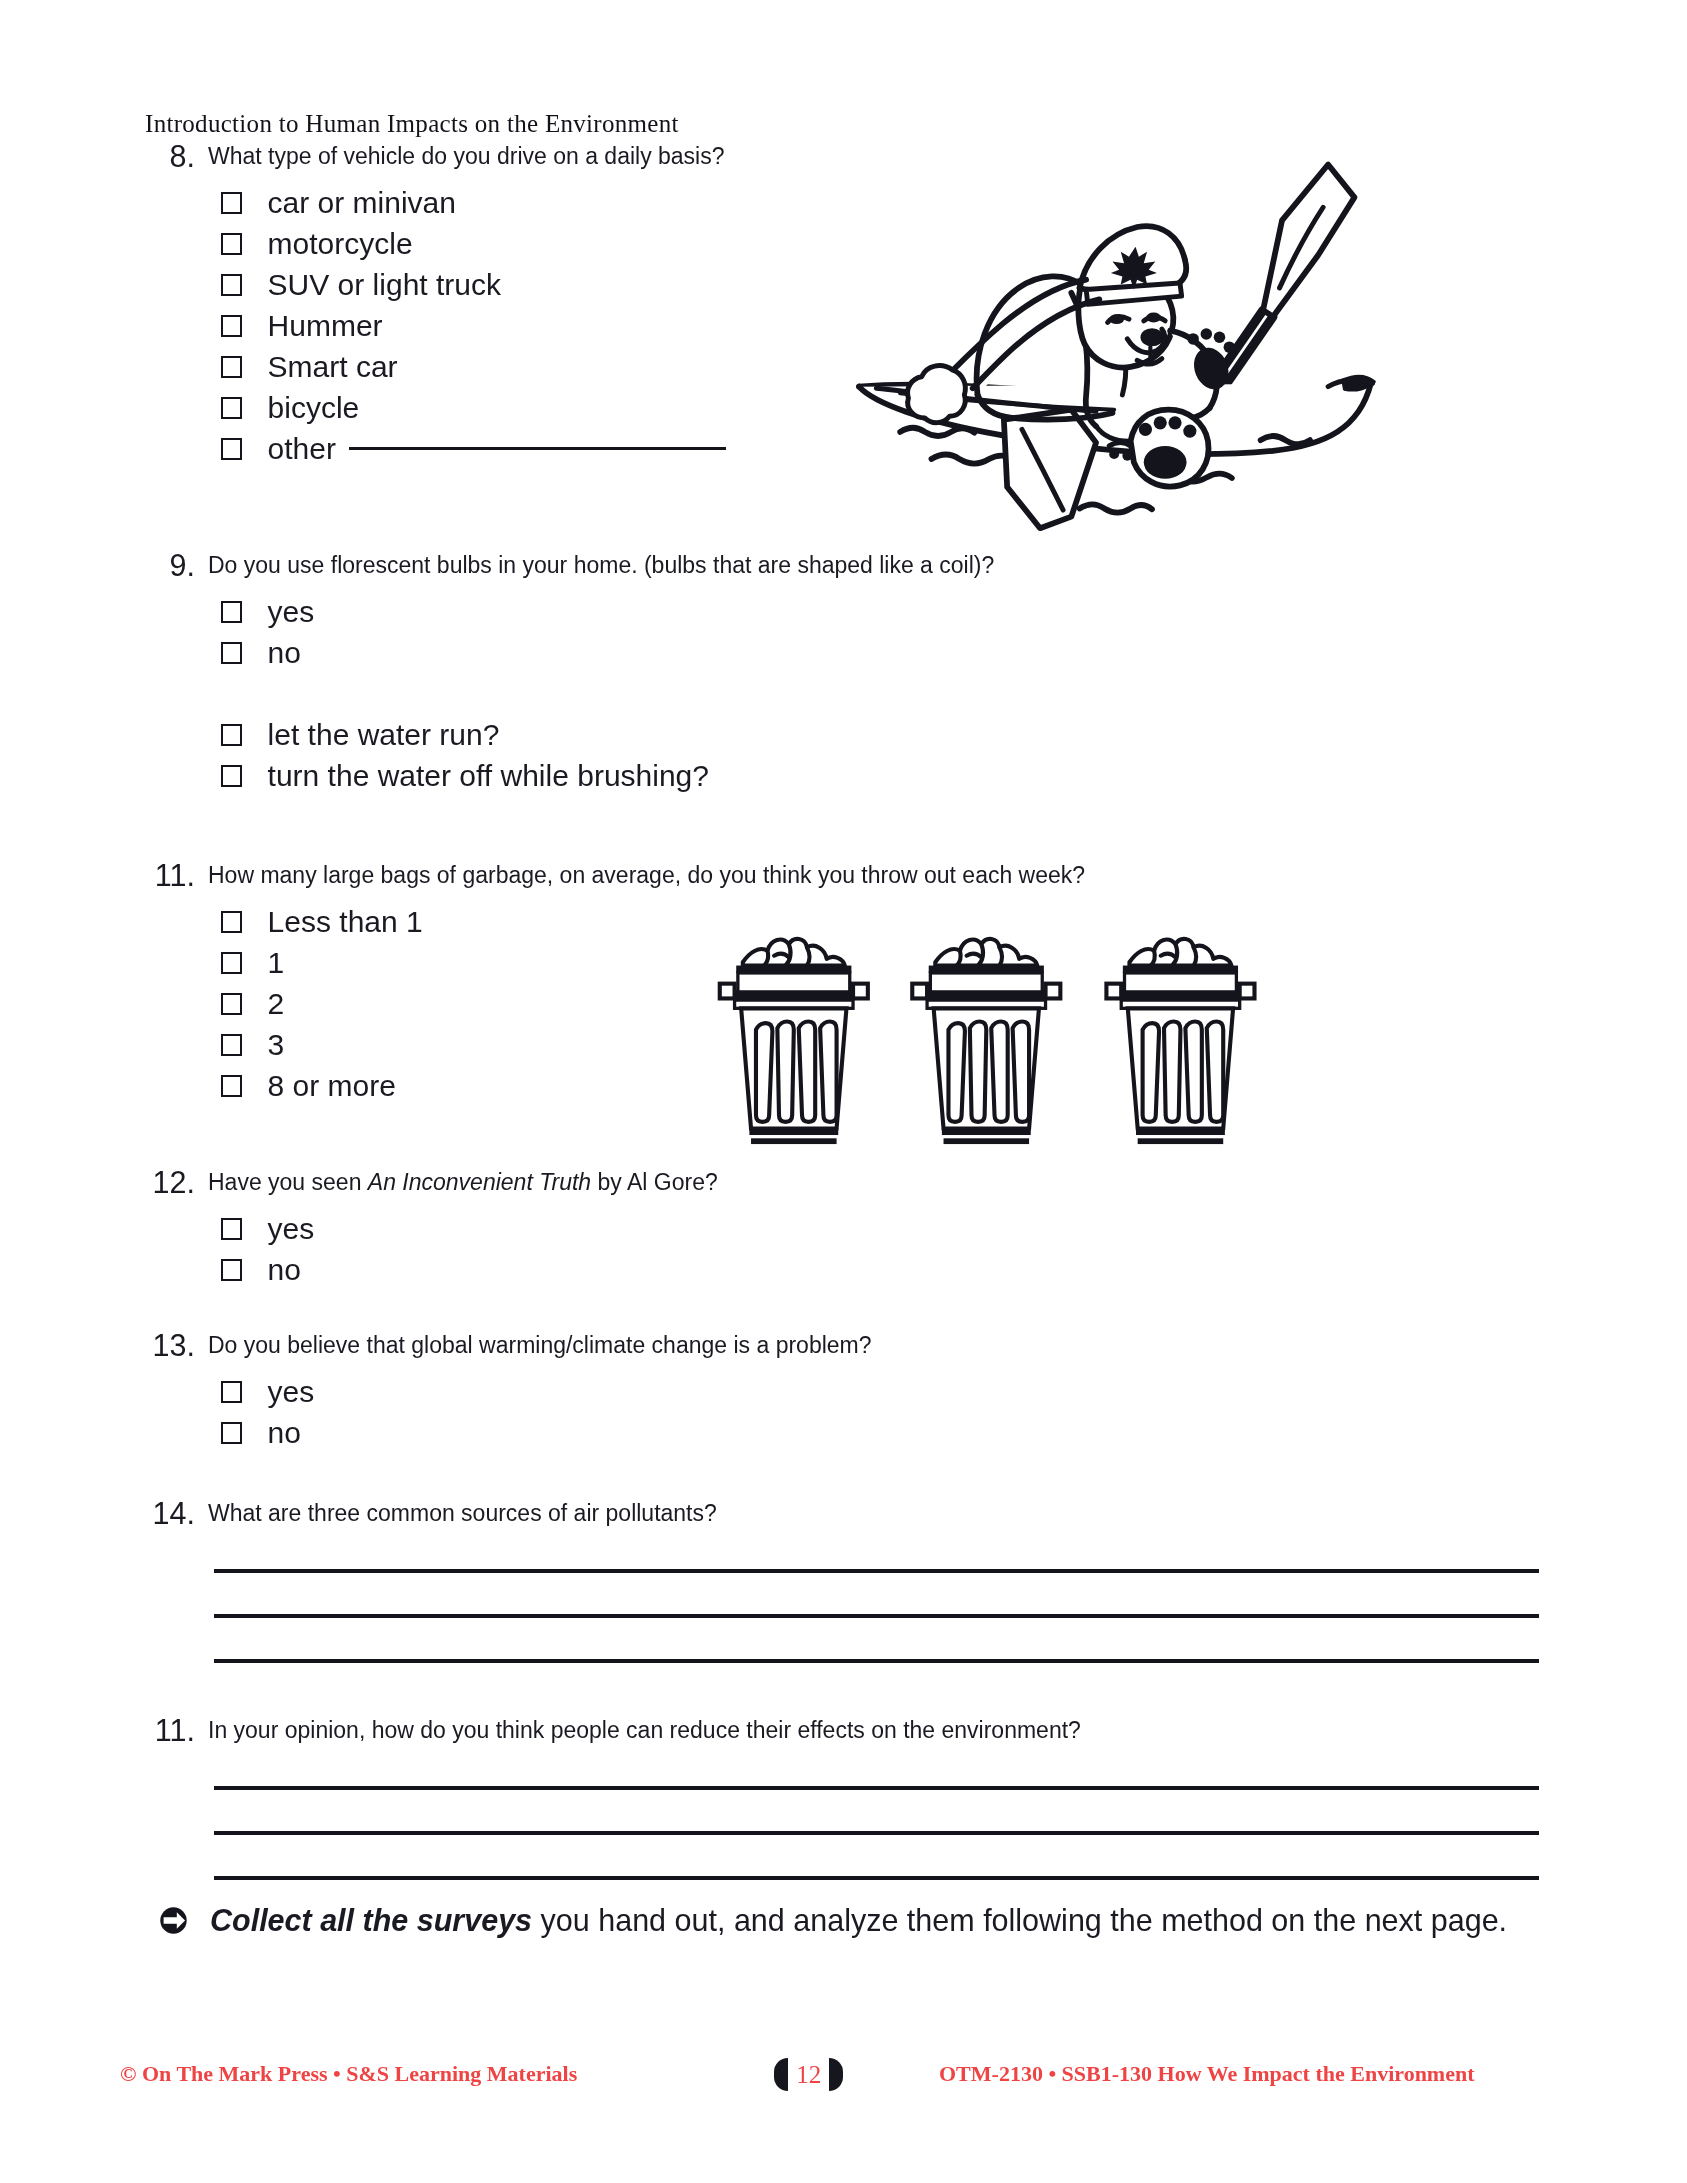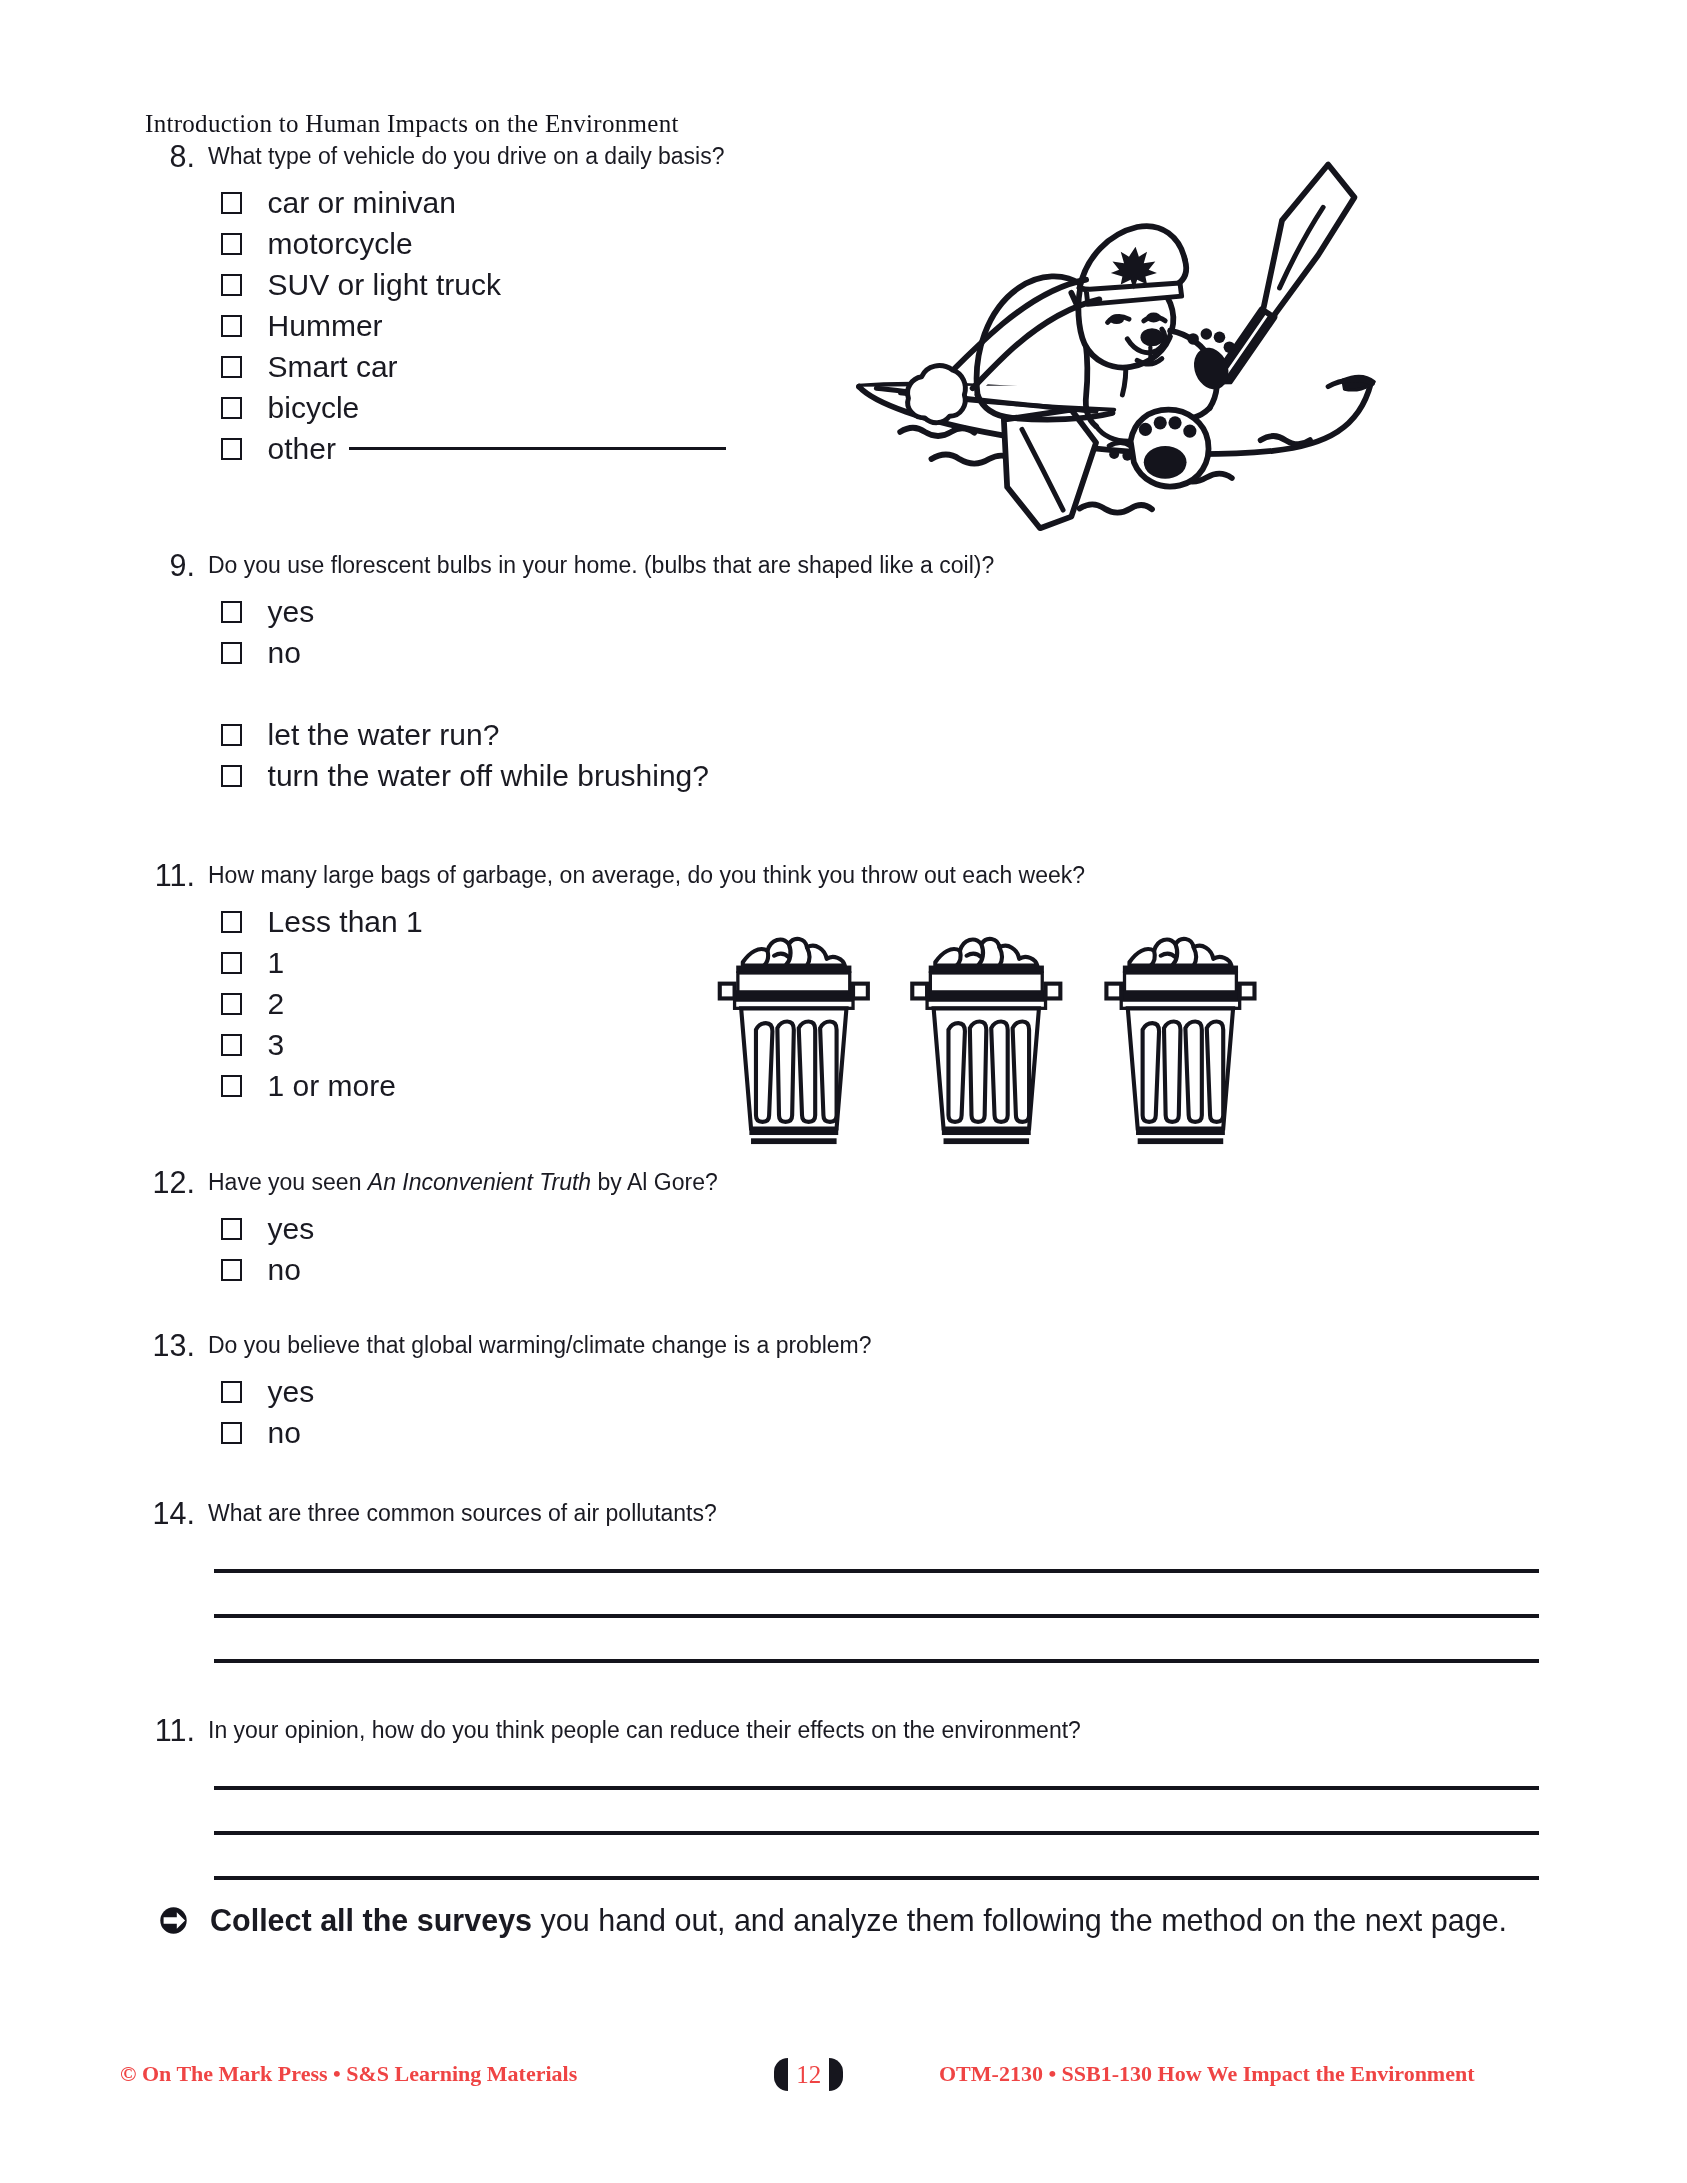--- a/index.html
+++ b/index.html
@@ -93,21 +93,21 @@
   }
   .note-bullet {
     flex: 0 0 53px;
     padding-top: 5px;
   }
   .note-text {
     font-size: 30.5px;
     line-height: 43px;
     font-stretch: condensed;
   }
-  .note-text b { font-weight: bold; }
+  .note-text b { font-weight: bold; font-style: italic; }
 
   
   .footer {
     position: absolute;
     left: 0; right: 0;
     top: 2058px;
     height: 49px;
     font-family: "Liberation Serif", serif;
     font-weight: bold;
     font-size: 22px;
@@ -362,21 +362,21 @@
       <div class="opt">
         <span class="cbox"></span>
         <span class="opt-label">2</span>
       </div>
       <div class="opt">
         <span class="cbox"></span>
         <span class="opt-label">3</span>
       </div>
       <div class="opt">
         <span class="cbox"></span>
-        <span class="opt-label">1 or more</span>
+        <span class="opt-label">8 or more</span>
       </div>
     </div>
   </div>
 
   <div class="q-block" style="top:1162px;">
     <div class="q-row">
       <div class="q-num">12.</div>
       <div class="q-text"><span>Have you seen </span><span class="ital">An Inconvenient Truth</span><span> by Al Gore?</span></div>
     </div>
     <div class="options">

